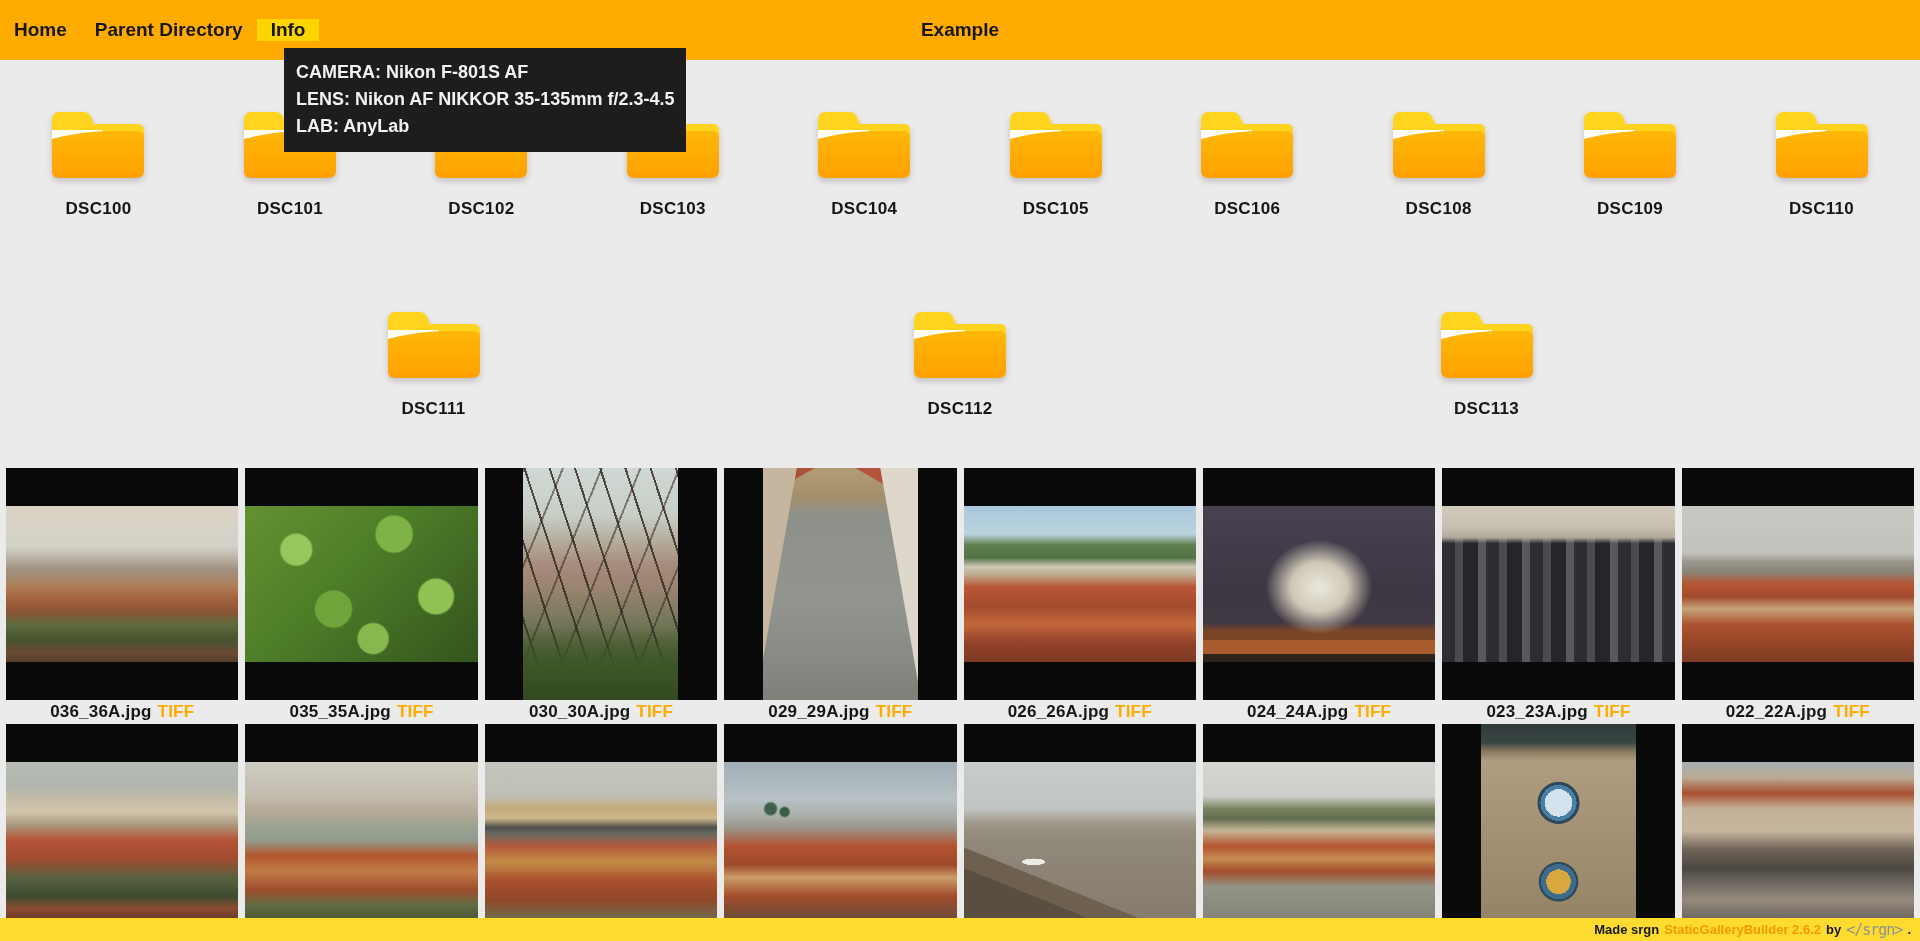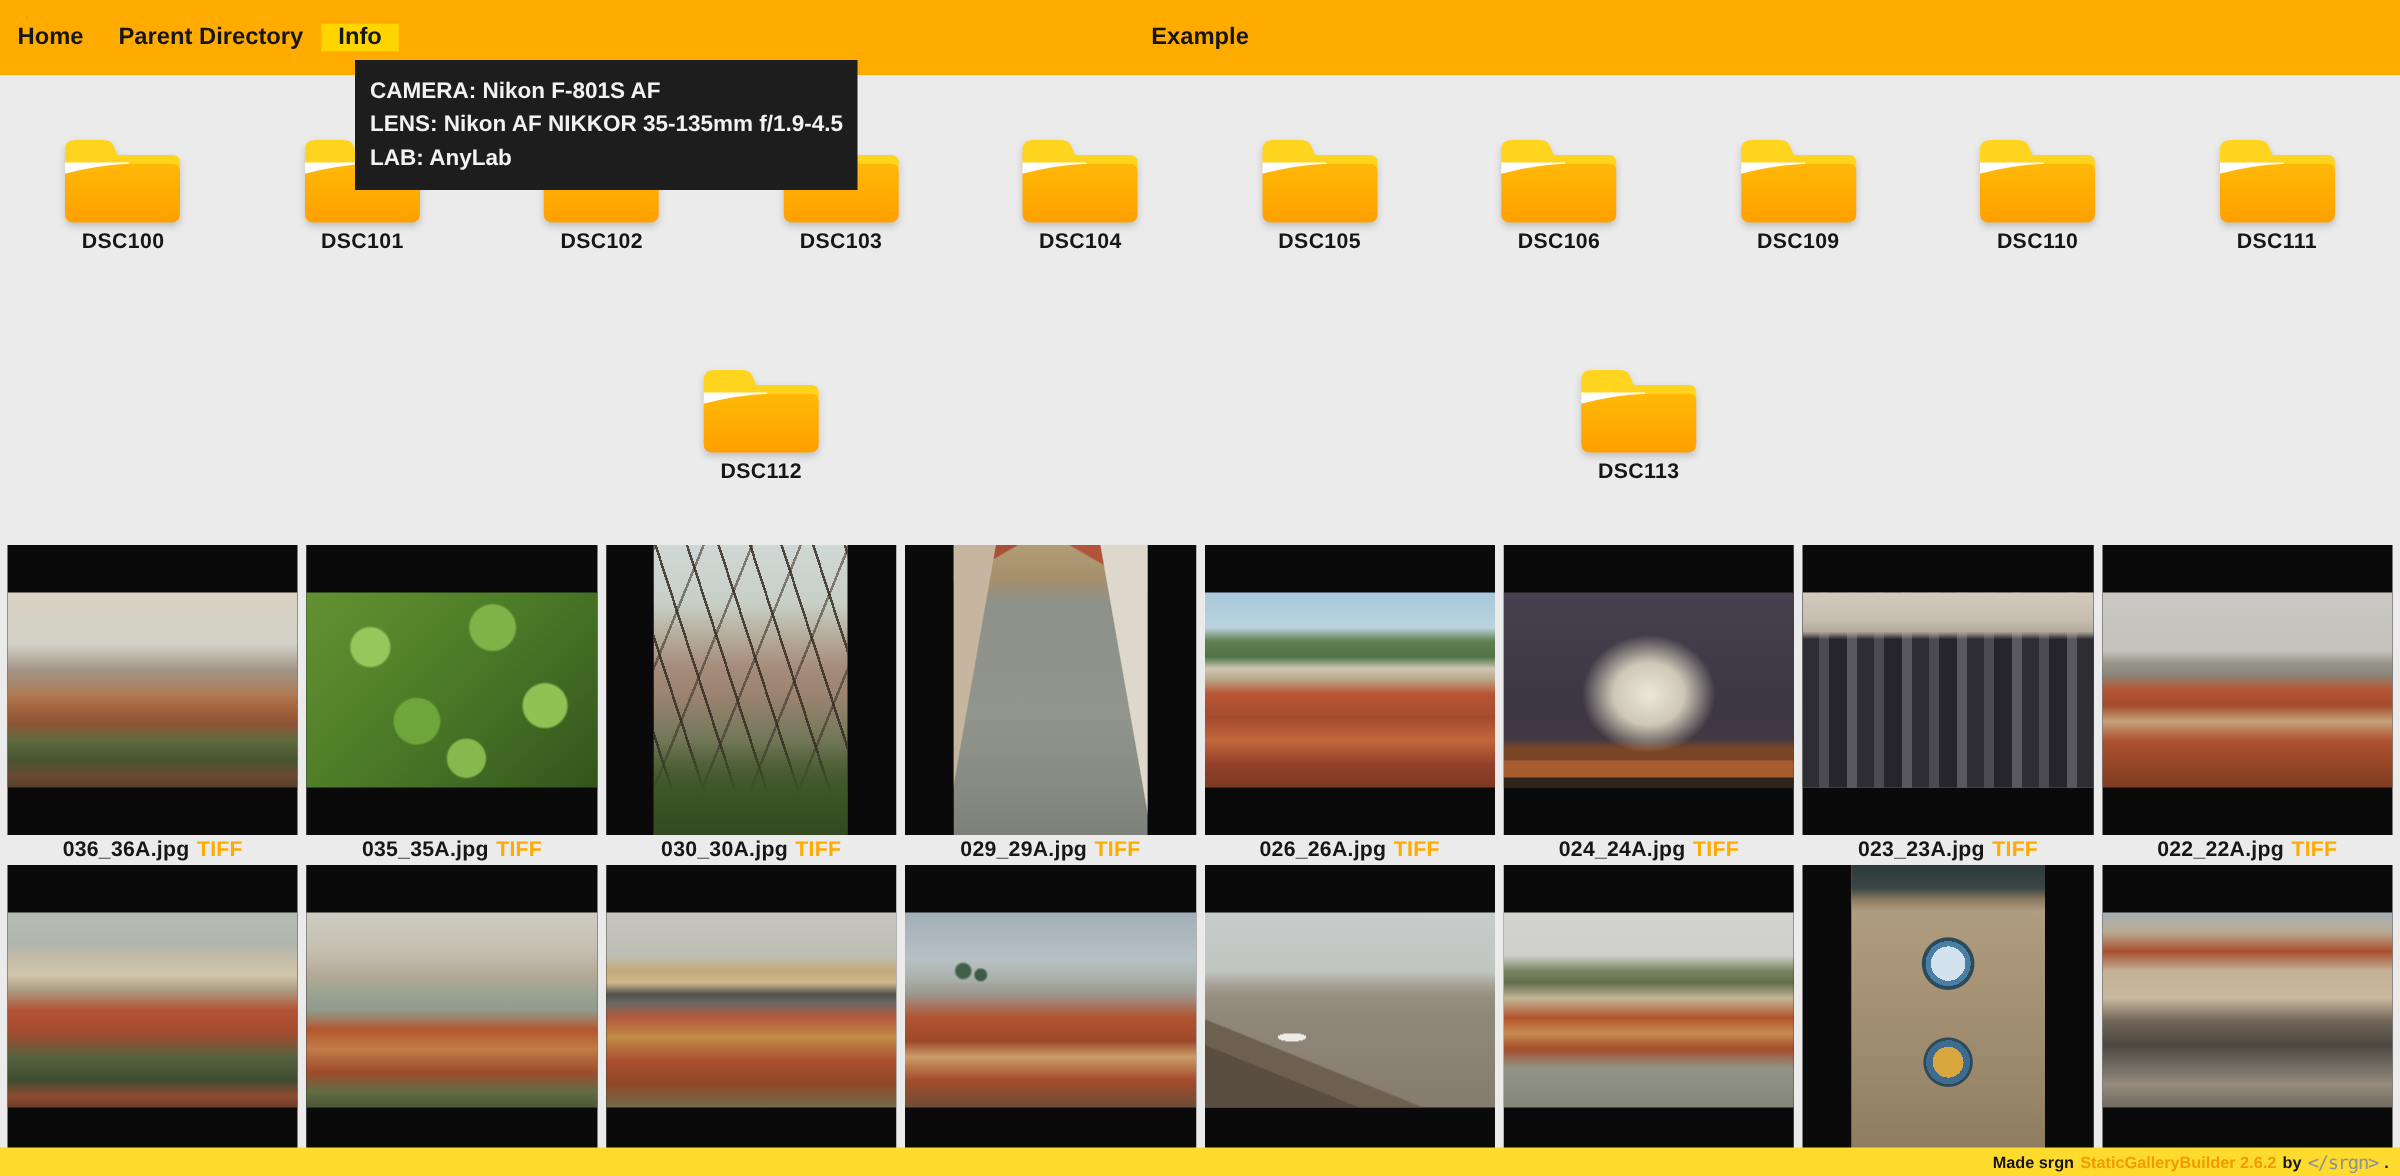--- a/index.html
+++ b/index.html
@@ -35,21 +35,21 @@
   
   .folders{
     display:flex;flex-wrap:wrap;justify-content:space-evenly;
     row-gap:88px;padding-top:47px;
   }
   .folder{
     width:186px;display:flex;flex-direction:column;align-items:center;cursor:pointer;
   }
   .folder svg{width:98px;height:76px;filter:drop-shadow(0 3px 3px rgba(0,0,0,0.18));}
   .flabel{
-    font-size:17px;font-weight:bold;color:#161616;letter-spacing:.3px;
+    margin-top:16px;font-size:17px;font-weight:bold;color:#161616;letter-spacing:.3px;
     line-height:20px;
   }
   
   .grid{
     margin-top:49px;padding:0 6px;
     display:grid;grid-template-columns:repeat(8,1fr);column-gap:7px;
   }
   .cellbox{
     height:232px;background:#0A0A0A;display:flex;align-items:center;justify-content:center;
     overflow:hidden;cursor:pointer;
@@ -79,21 +79,21 @@
 
 <nav>
   <a>Home</a>
   <a>Parent Directory</a>
   <a class="active">Info</a>
   <div class="nav-title">Example</div>
 </nav>
 
 <div class="tooltip">
   <div>CAMERA: Nikon F-801S AF</div>
-  <div>LENS: Nikon AF NIKKOR 35-135mm f/1.9-4.5</div>
+  <div>LENS: Nikon AF NIKKOR 35-135mm f/2.3-4.5</div>
   <div>LAB: AnyLab</div>
 </div>
 
 <main>
   <div class="folders" id="folders">
       <div class="folder">
         <svg viewBox="0 0 98 76" xmlns="http://www.w3.org/2000/svg">
     <defs>
       <linearGradient id="fg" x1="0" y1="0" x2="0" y2="1">
         <stop offset="0" stop-color="#FFB808"></stop>
@@ -182,20 +182,34 @@
       <linearGradient id="fg" x1="0" y1="0" x2="0" y2="1">
         <stop offset="0" stop-color="#FFB808"></stop>
         <stop offset="1" stop-color="#FFA000"></stop>
       </linearGradient>
     </defs>
     <path d="M3 27 V13 q0-8 8-8 h23 q6 0 8 5 l3 7 h44 q6 0 6 6 v4 z" fill="#FFD41F"></path>
     <path d="M3 32 v-9 h51 v4 q-27 1-51 5 z" fill="#FFFFFF"></path>
     <path d="M3 32 Q29 25 55 24 H89 q6 0 6 6 v34 q0 7-7 7 H10 q-7 0-7-7 Z" fill="url(#fg)"></path>
   </svg>
         <div class="flabel">DSC106</div>
+      </div>
+      <div class="folder">
+        <svg viewBox="0 0 98 76" xmlns="http://www.w3.org/2000/svg">
+    <defs>
+      <linearGradient id="fg" x1="0" y1="0" x2="0" y2="1">
+        <stop offset="0" stop-color="#FFB808"></stop>
+        <stop offset="1" stop-color="#FFA000"></stop>
+      </linearGradient>
+    </defs>
+    <path d="M3 27 V13 q0-8 8-8 h23 q6 0 8 5 l3 7 h44 q6 0 6 6 v4 z" fill="#FFD41F"></path>
+    <path d="M3 32 v-9 h51 v4 q-27 1-51 5 z" fill="#FFFFFF"></path>
+    <path d="M3 32 Q29 25 55 24 H89 q6 0 6 6 v34 q0 7-7 7 H10 q-7 0-7-7 Z" fill="url(#fg)"></path>
+  </svg>
+        <div class="flabel">DSC108</div>
       </div>
       <div class="folder">
         <svg viewBox="0 0 98 76" xmlns="http://www.w3.org/2000/svg">
     <defs>
       <linearGradient id="fg" x1="0" y1="0" x2="0" y2="1">
         <stop offset="0" stop-color="#FFB808"></stop>
         <stop offset="1" stop-color="#FFA000"></stop>
       </linearGradient>
     </defs>
     <path d="M3 27 V13 q0-8 8-8 h23 q6 0 8 5 l3 7 h44 q6 0 6 6 v4 z" fill="#FFD41F"></path>

